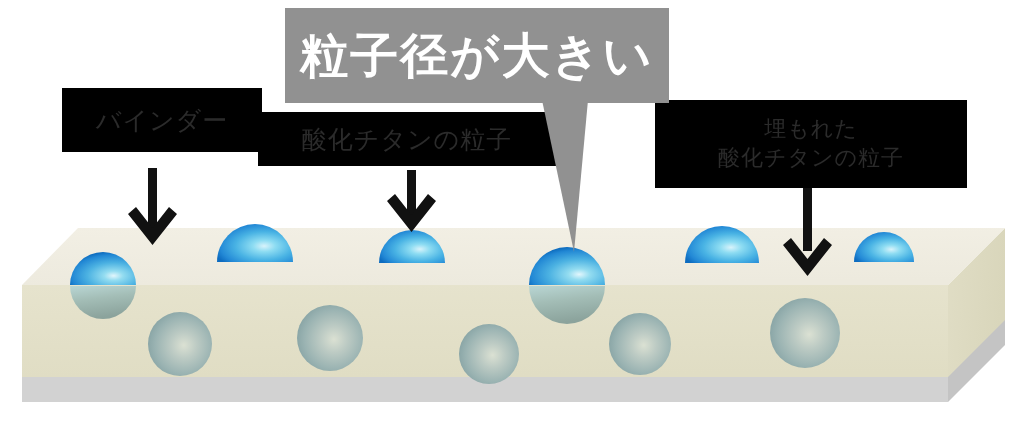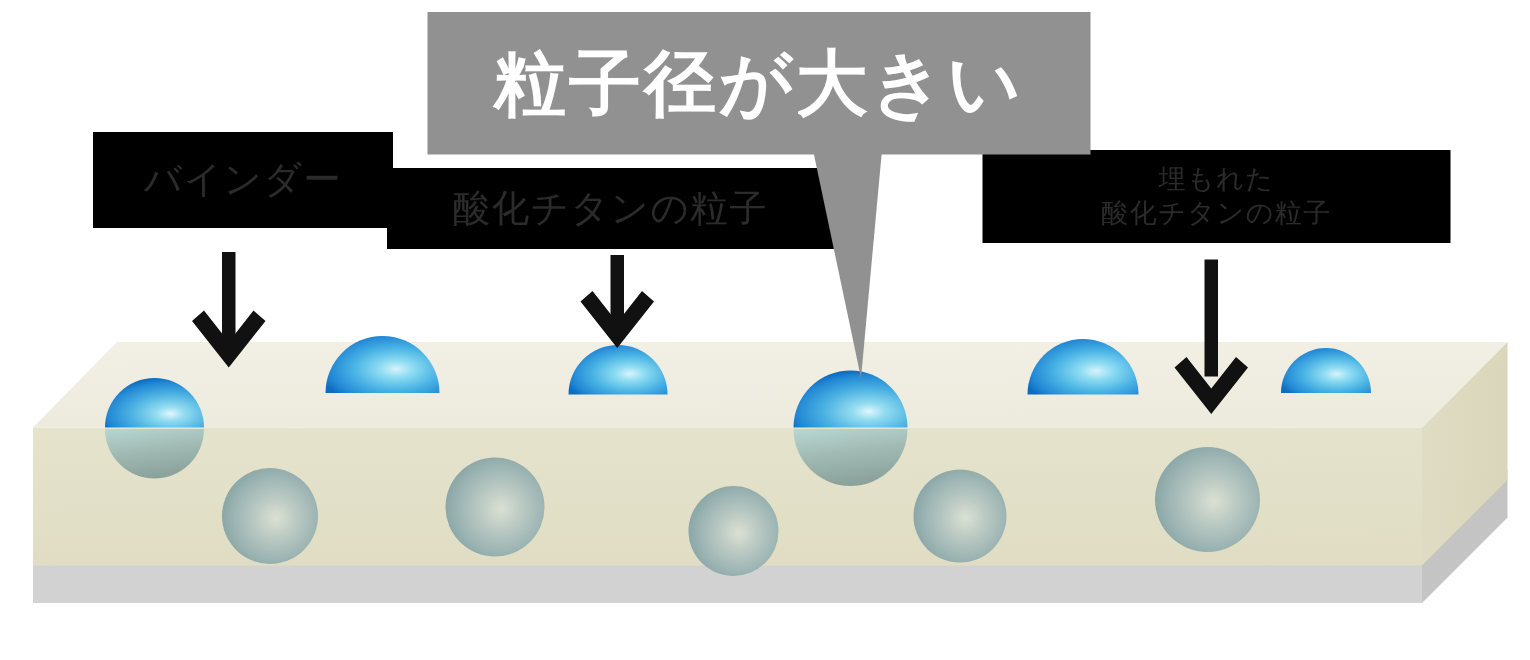--- a/index.html
+++ b/index.html
@@ -58,31 +58,31 @@
   }
   #label-tio2 {
     left: 258px; top: 112px;
     width: 298px; height: 54px;
     font-size: 25px;
     letter-spacing: 1px;
     z-index: 4;
   }
   #label-buried {
     left: 655px; top: 100px;
-    width: 312px; height: 62px;
-    font-size: 18px;
+    width: 312px; height: 88px;
+    font-size: 22px;
     letter-spacing: 1px;
     z-index: 4;
   }
 
   
   #callout-box {
     position: absolute;
     left: 285px; top: 8px;
-    width: 442px; height: 95px;
+    width: 384px; height: 95px;
     background: #919191;
     color: #ffffff;
     display: flex;
     align-items: center;
     justify-content: center;
     font-size: 48px;
     font-weight: bold;
     letter-spacing: 2px;
     white-space: pre;
     z-index: 6;

